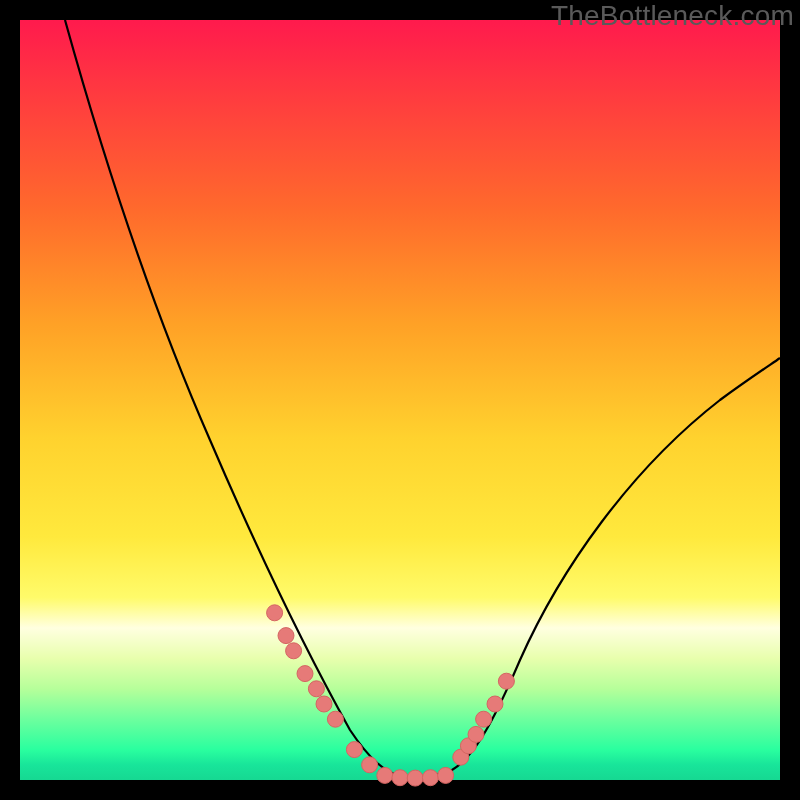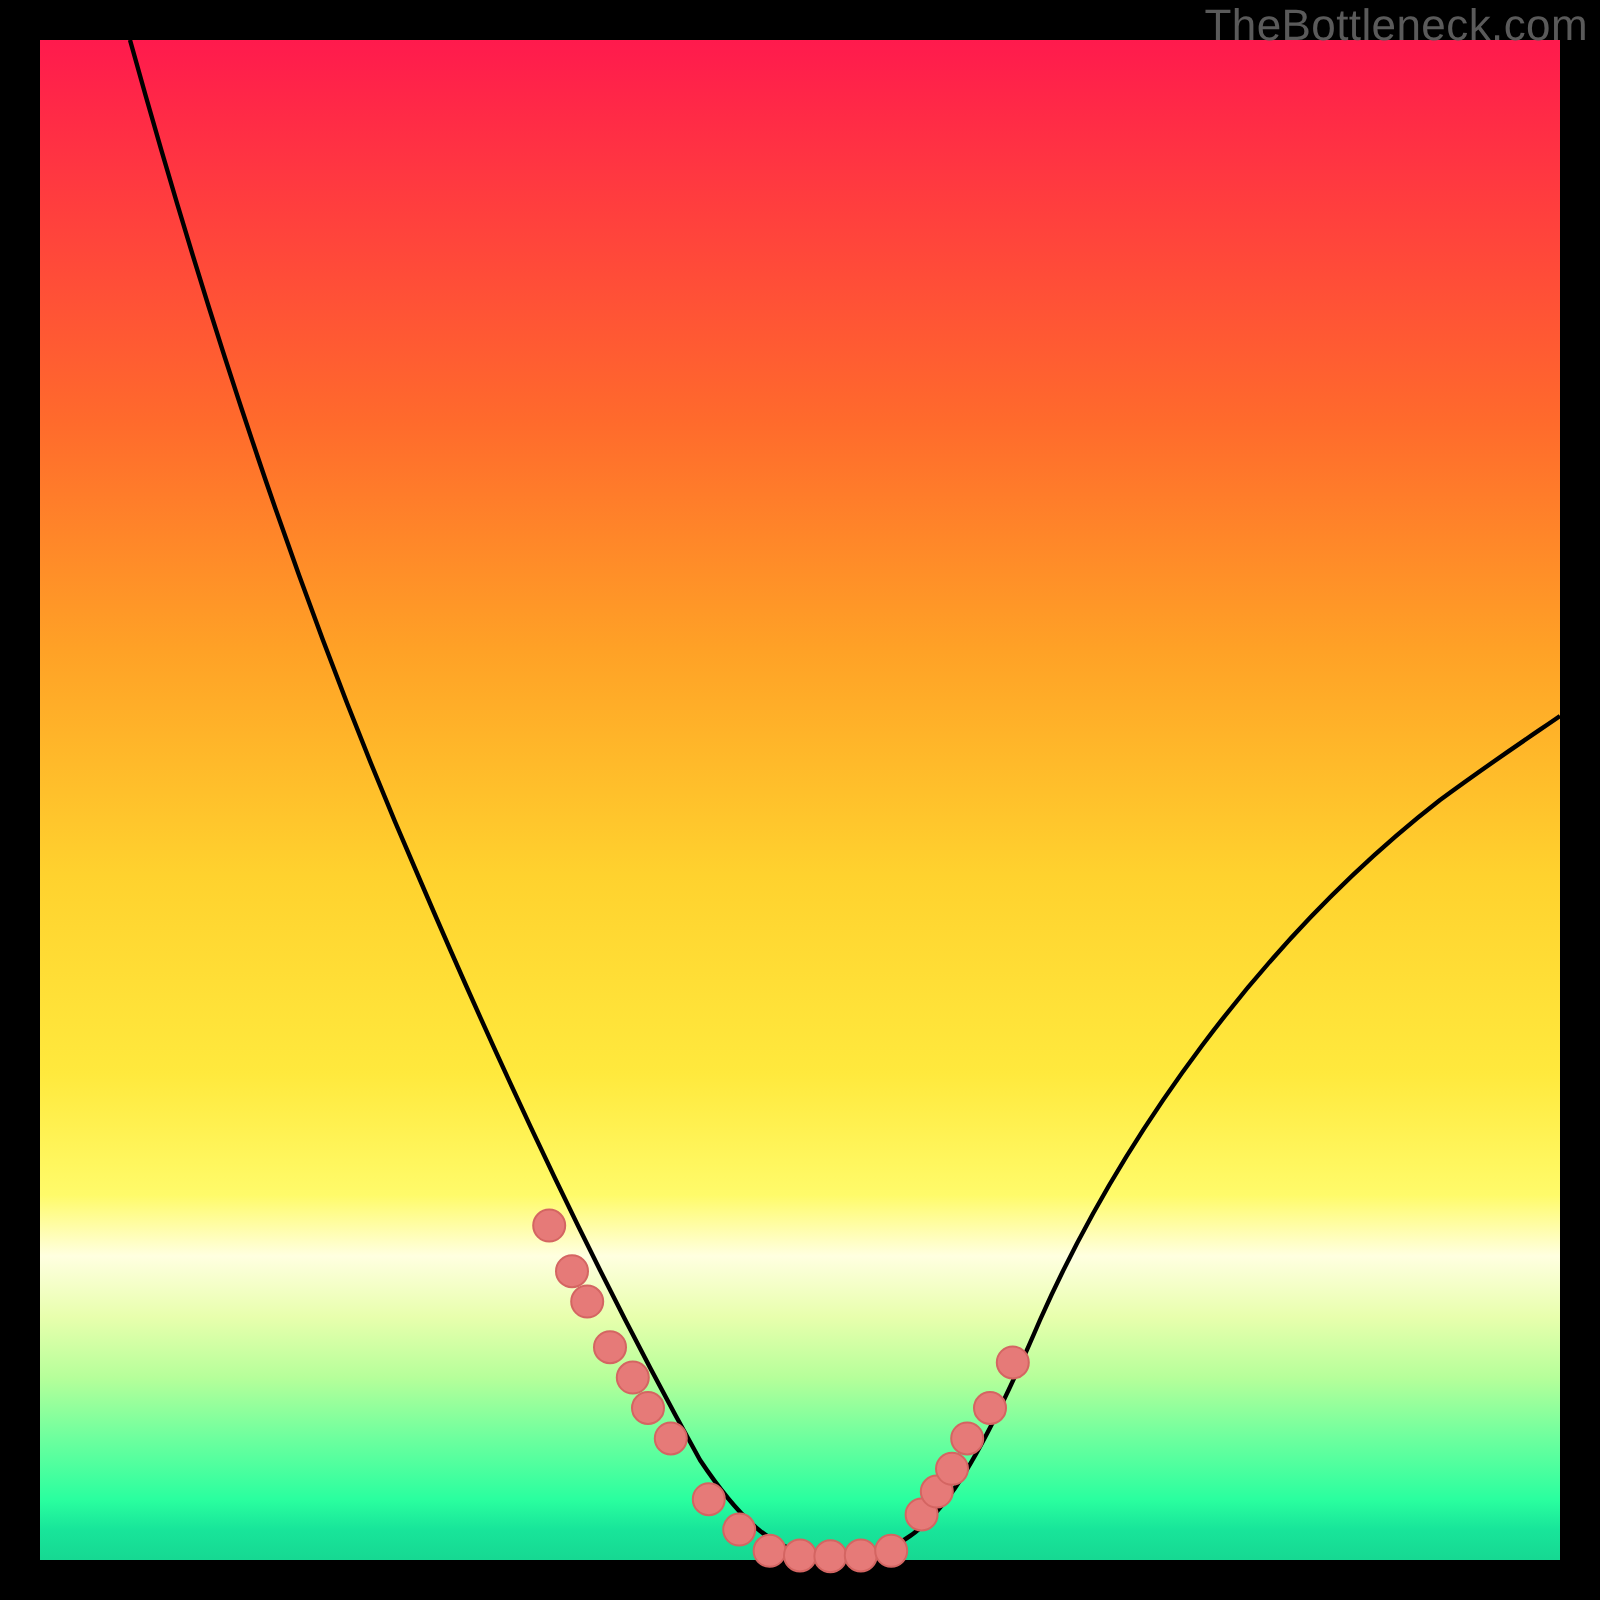--- a/index.html
+++ b/index.html
@@ -40,21 +40,21 @@
       #2aff9f 96%,
       #18e59a 98%,
       #16d892 100%
     );
   }
   .watermark {
     position: absolute;
     top: 0px;
     right: 6px;
     color: #5a5a5a;
-    font-size: 22px;
+    font-size: 28px;
     font-weight: 500;
     letter-spacing: 0.2px;
     user-select: none;
   }
   svg.curve {
     position: absolute;
     left: 0;
     top: 0;
     width: 760px;
     height: 760px;

